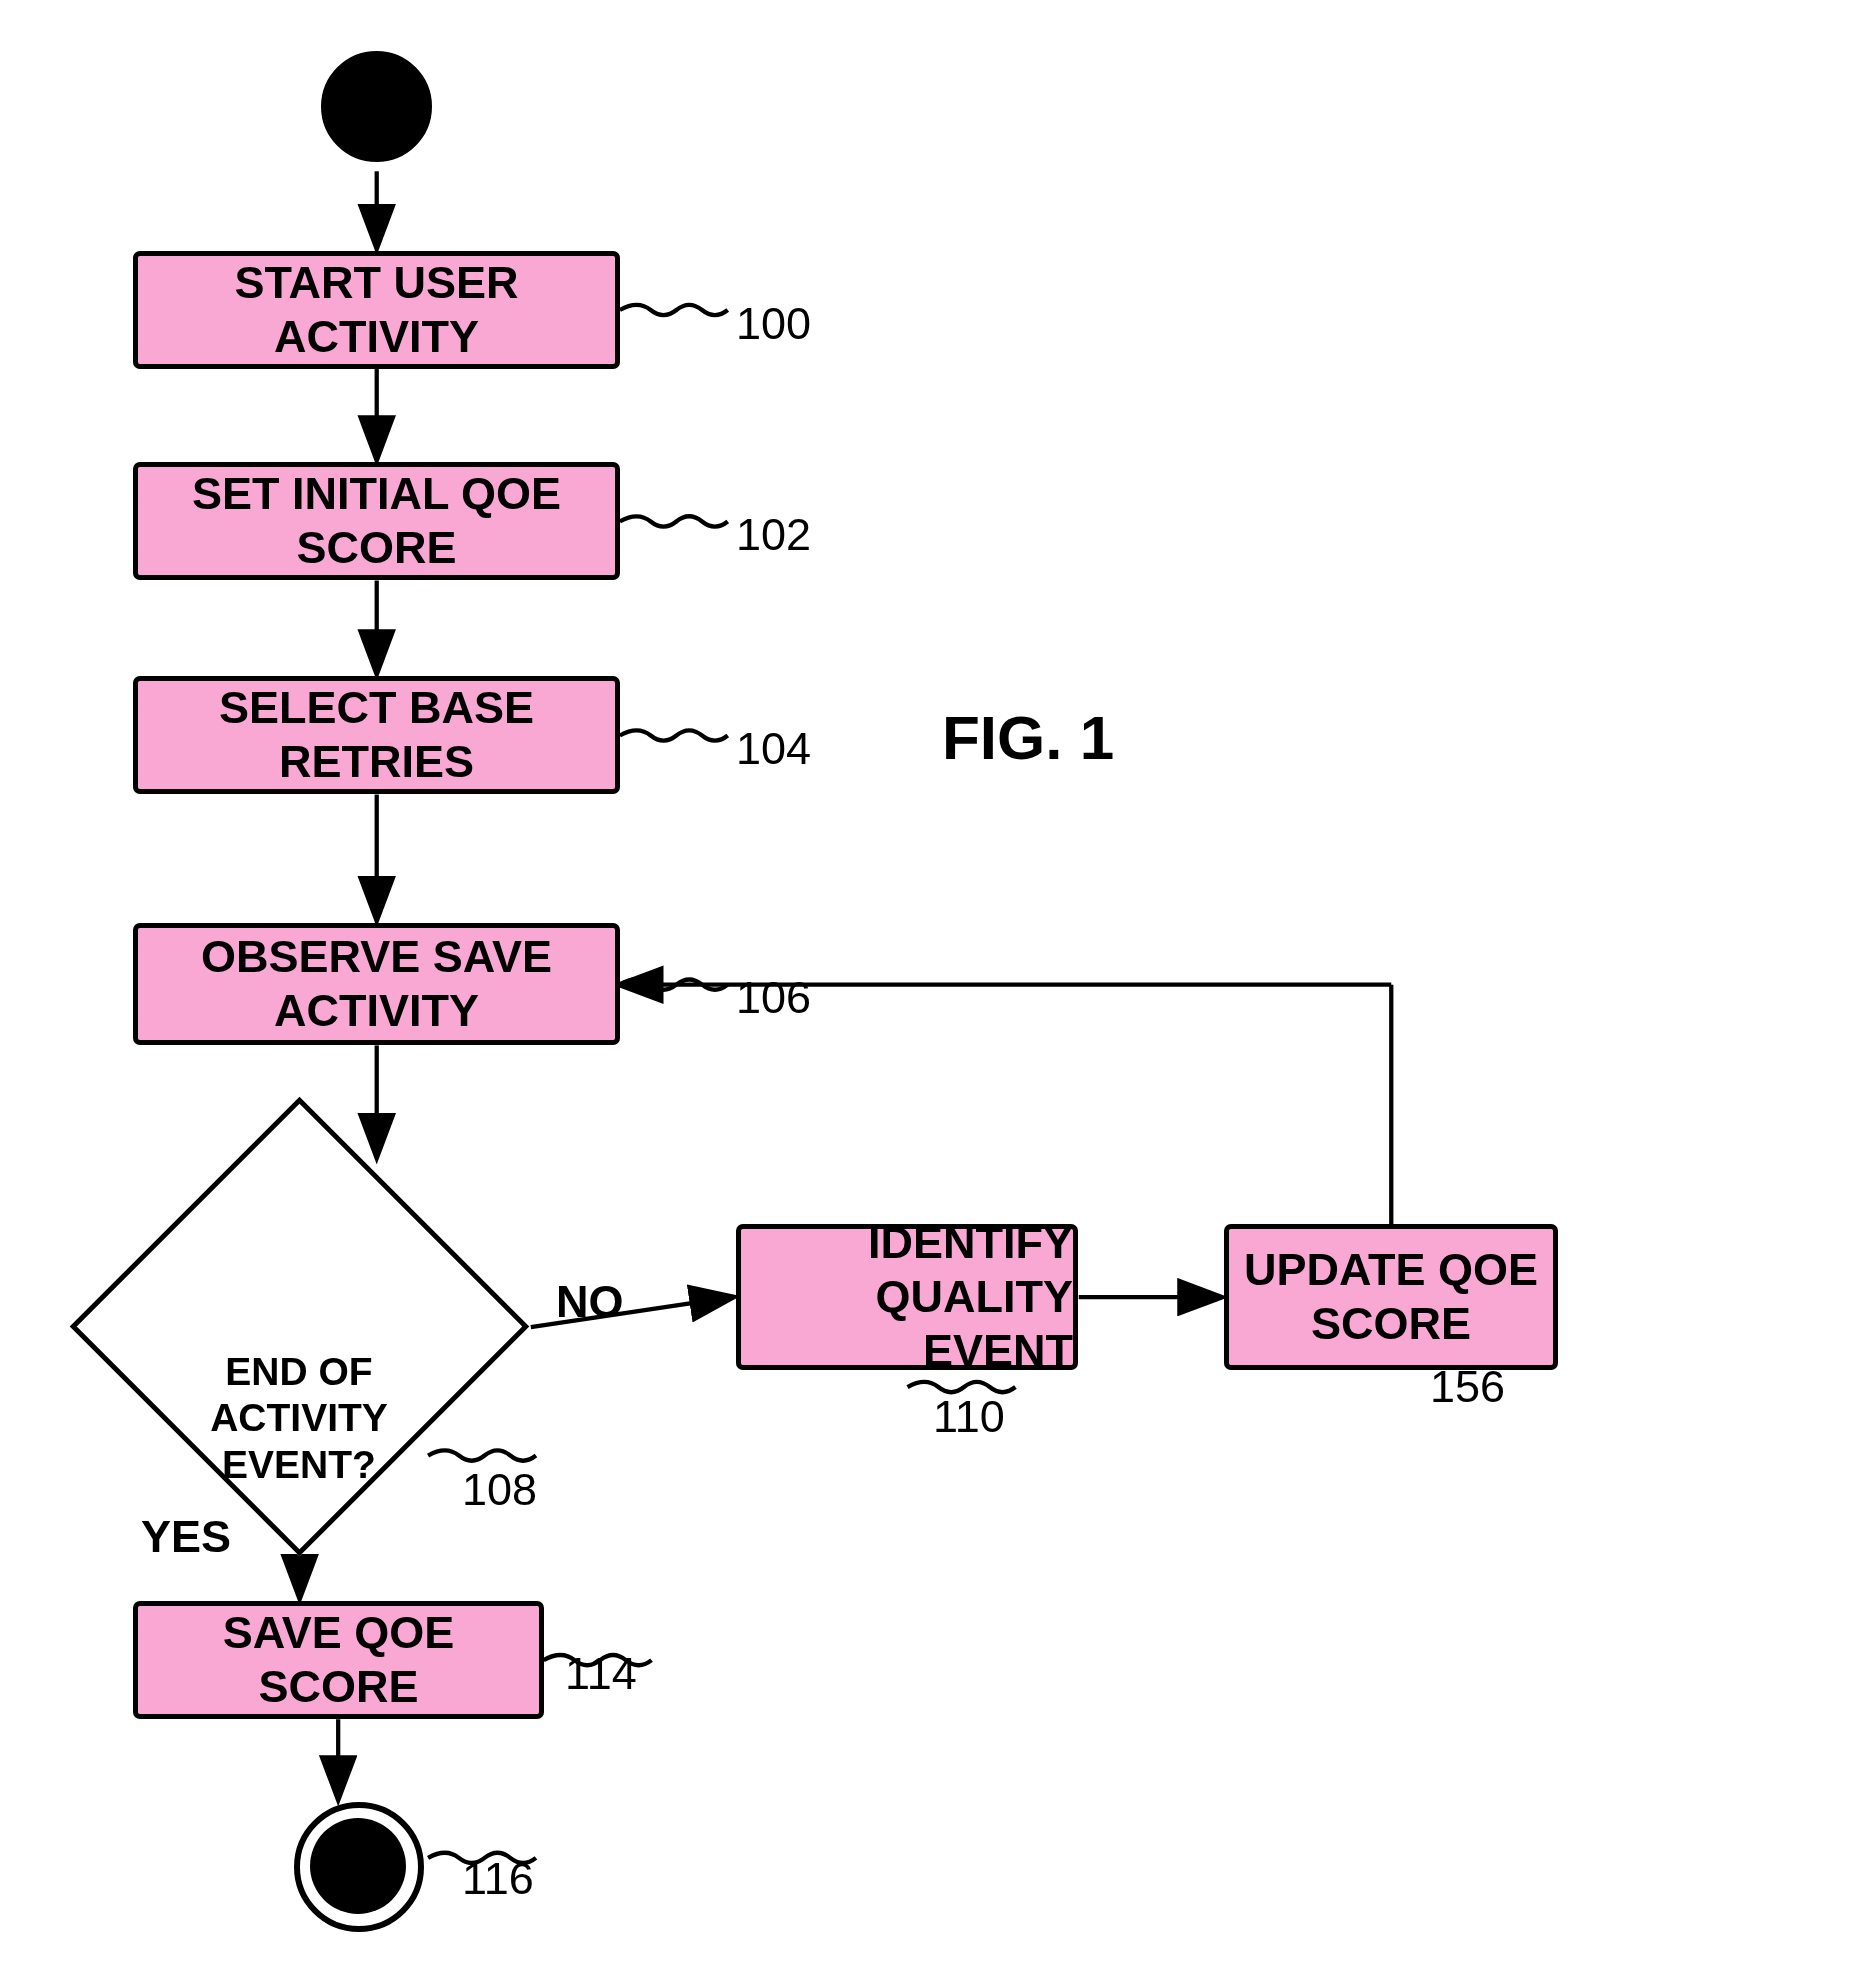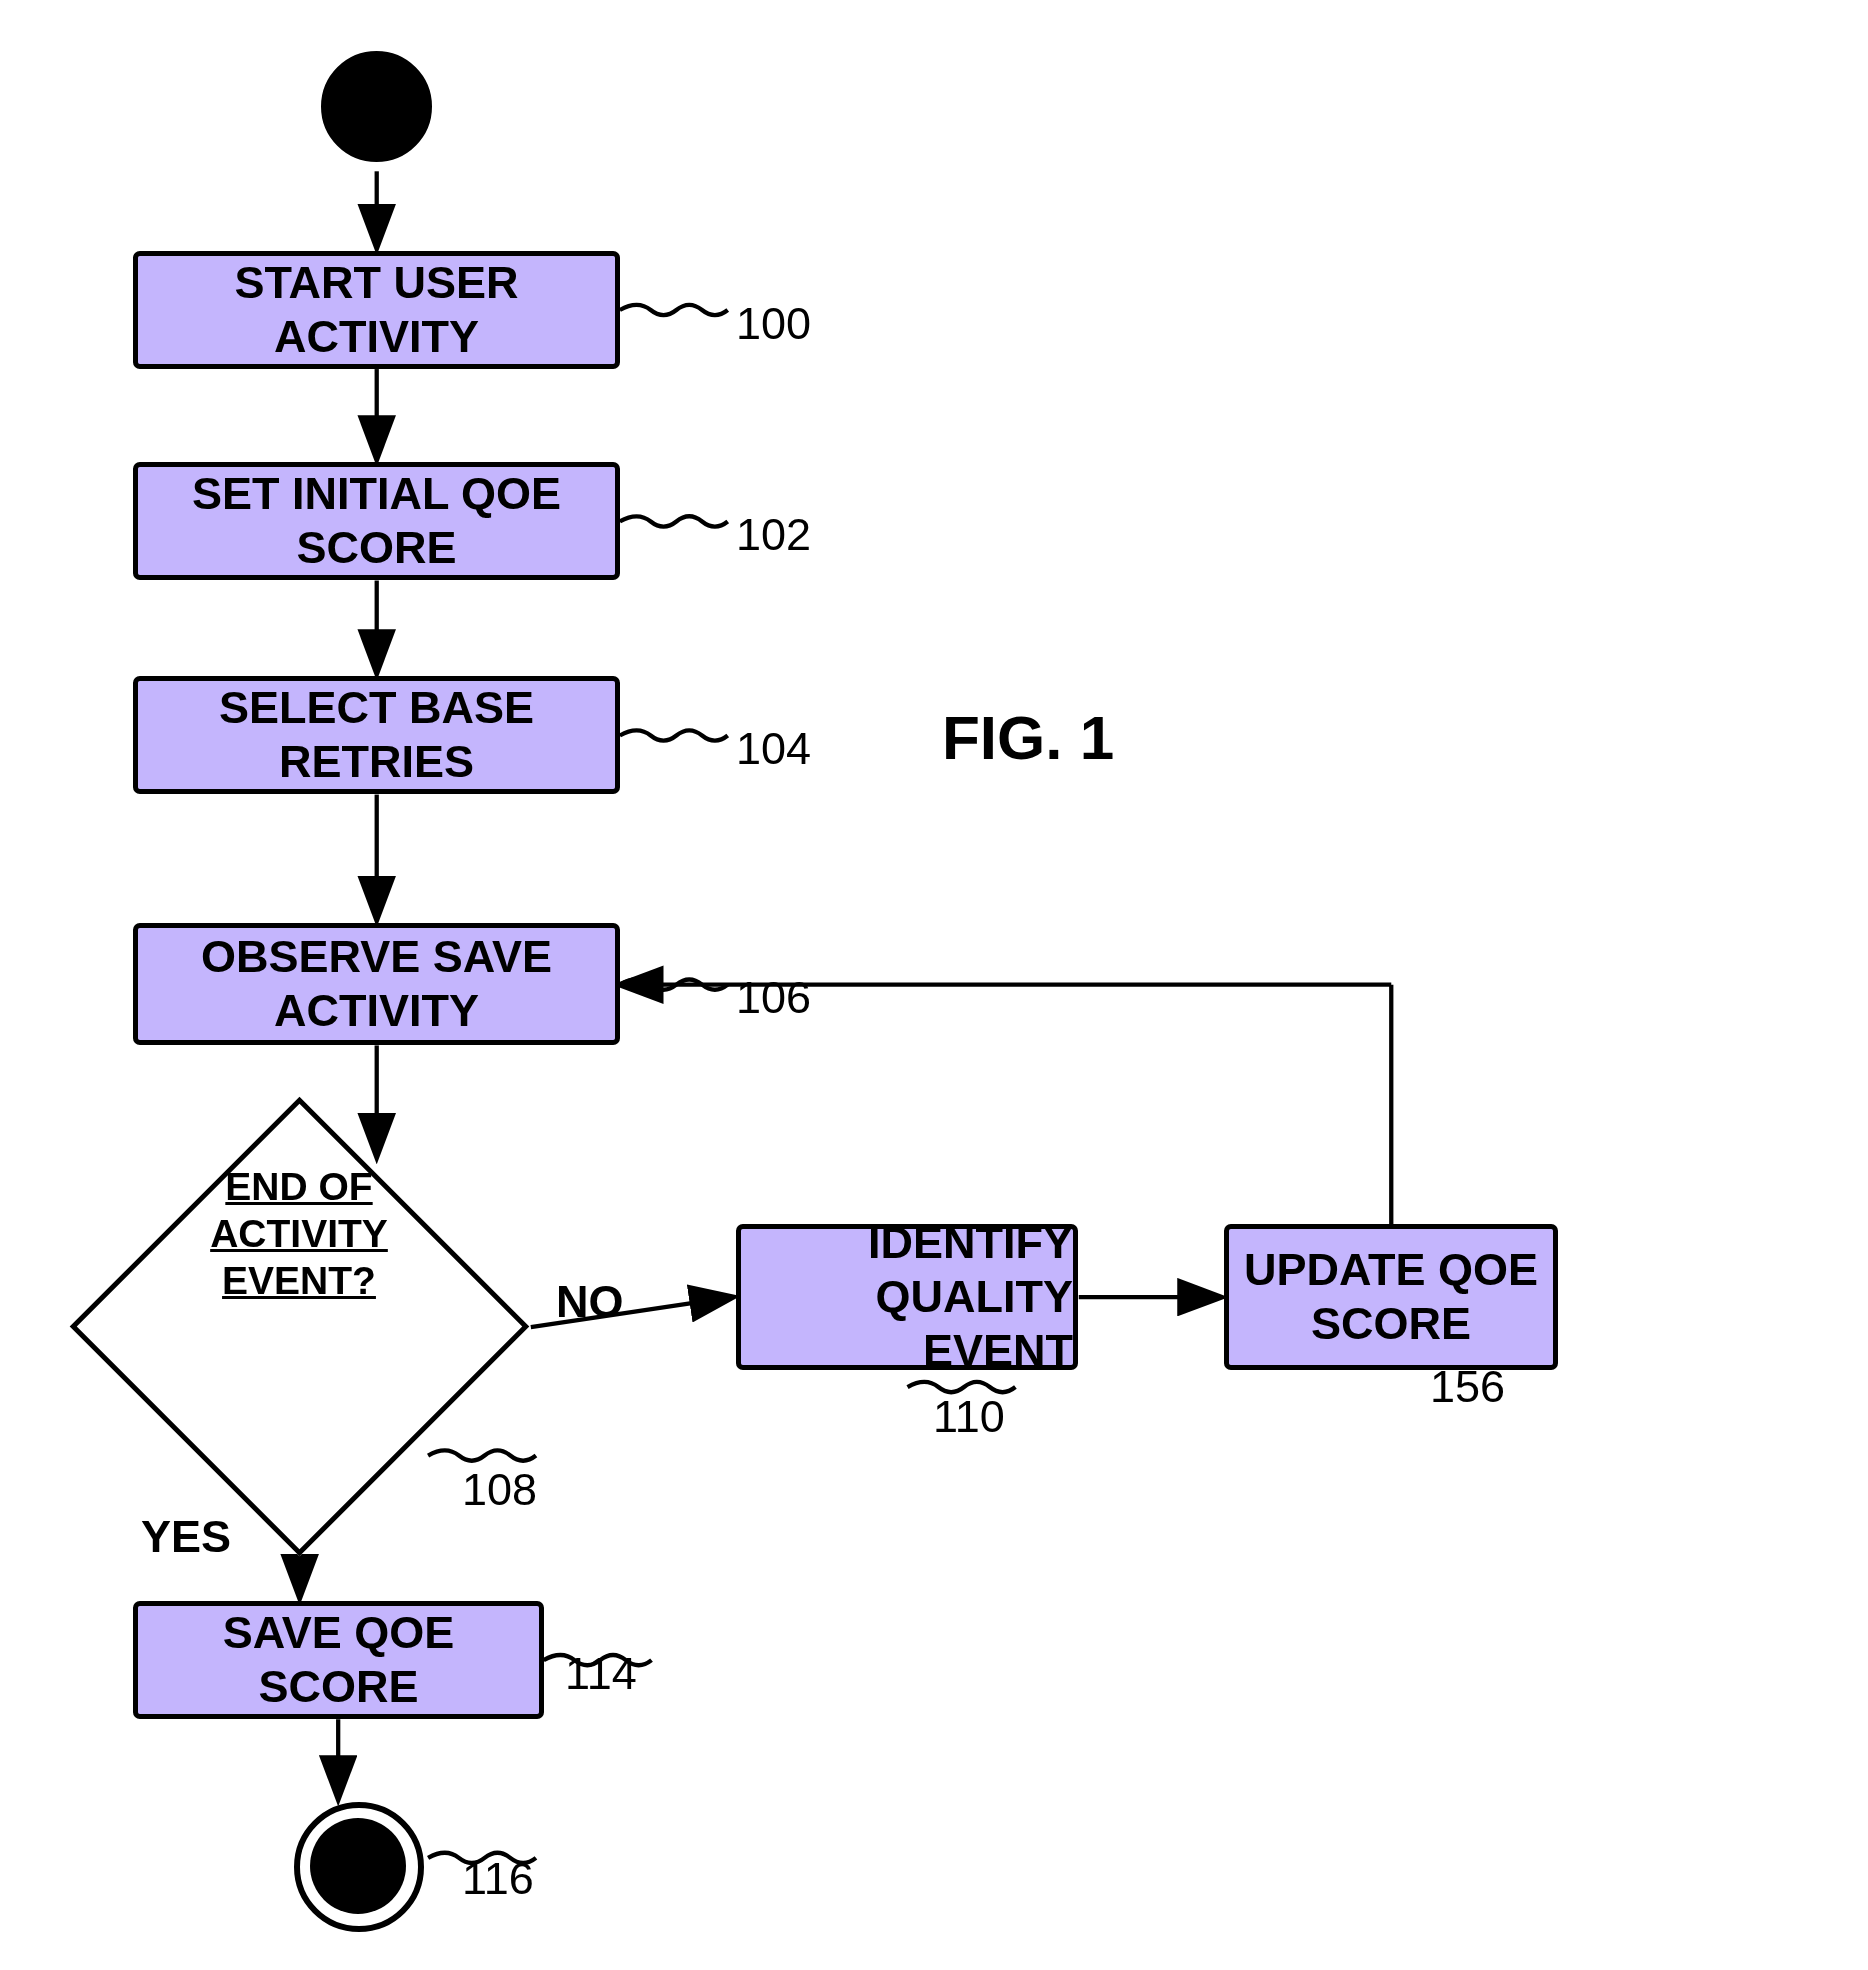--- a/index.html
+++ b/index.html
@@ -16,38 +16,37 @@
       position: absolute;
       top: 0; left: 0;
       width: 100%;
       height: 100%;
     }
 
     
     .flow-box {
       position: absolute;
       border: 5.1px solid #000;
-      background: #c4b5fd;
+      background: #f9a8d4;
       display: flex;
       align-items: center;
       justify-content: center;
       text-align: center;
       font-weight: bold;
       font-size: 45px;
       line-height: 1.2;
       border-radius: 6.8px;
     }
 
     
     .flow-diamond-container {
       position: absolute;
       display: flex;
-      align-items: flex-start;
+      align-items: flex-end;
       justify-content: center;
-      text-decoration: underline;
     }
     .flow-diamond {
       width: 325px;
       height: 325px;
       background: #fff;
       border: 5.1px solid #000;
       transform: rotate(45deg);
       position: absolute;
     }
     .flow-diamond-text {

